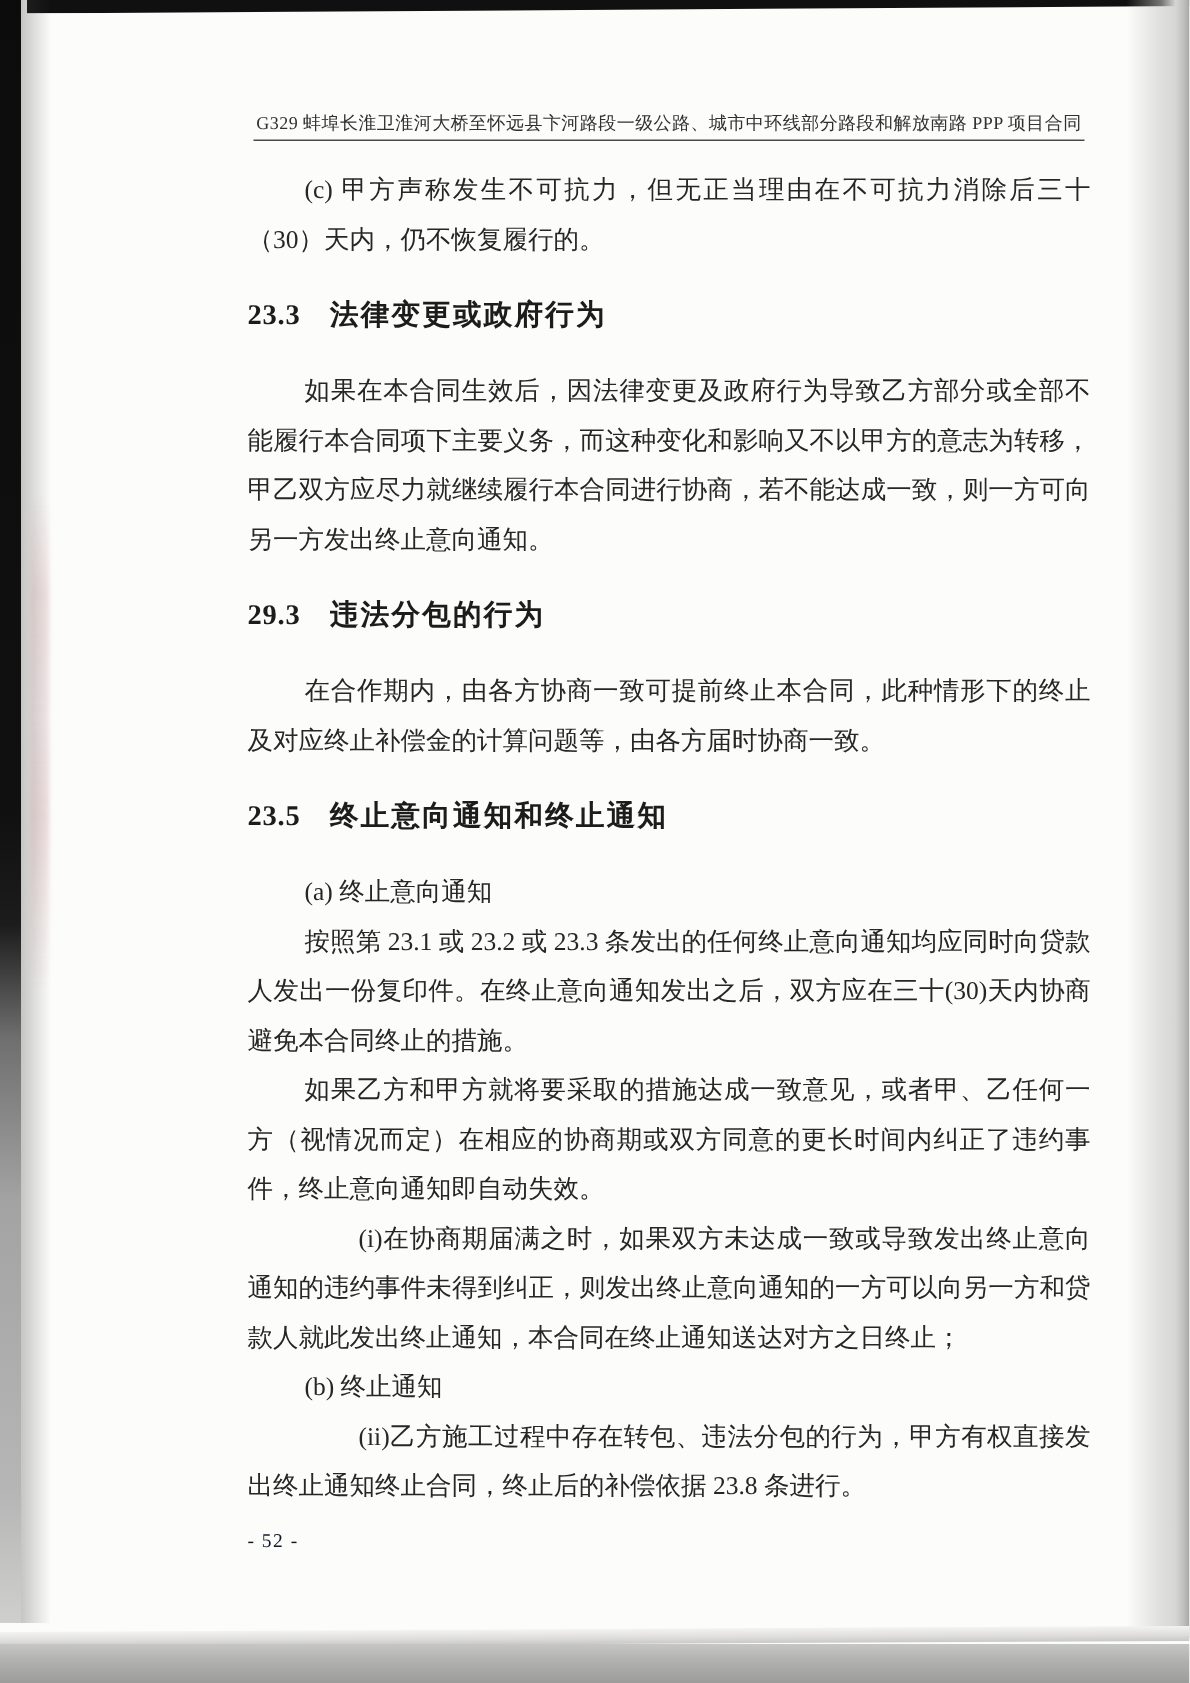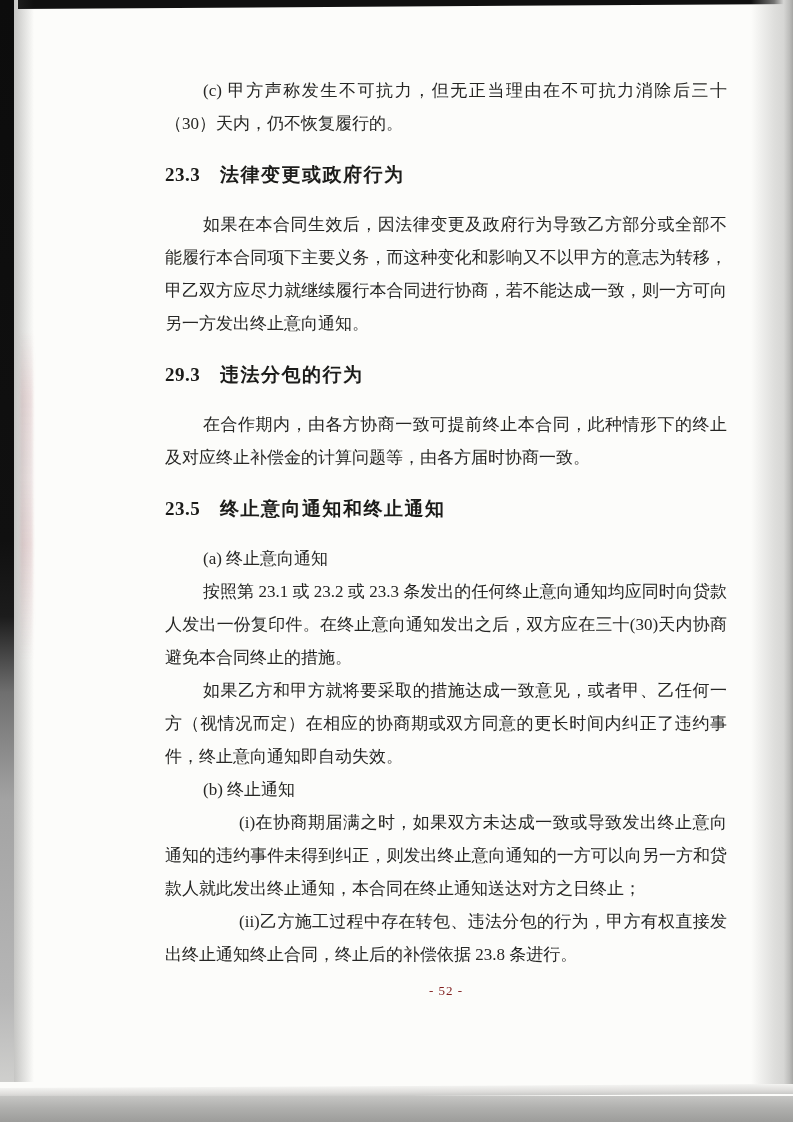--- a/index.html
+++ b/index.html
@@ -56,24 +56,24 @@
     letter-spacing: 0.5px;
     margin-top: 16px;
   }
   .heading .title {
     font-family: "Liberation Sans", "DejaVu Sans", sans-serif;
     letter-spacing: 1.5px;
   }
 
   .page-number {
     margin-top: 12px;
-    text-align: center;
+    text-align: left;
     font-size: 13px;
     letter-spacing: 1px;
-    color: #7f1d1d;
+    color: #0f172a;
   }
 
   
   .artifact { position: absolute; pointer-events: none; }
 
   .top-strip {
     left: 18px; top: 0; width: 775px; height: 9px;
     background: #101010;
     clip-path: polygon(0 0, 100% 0, 100% 45%, 0 100%);
   }
@@ -111,20 +111,21 @@
     background: linear-gradient(180deg, #c6c6c4 0%, #b0b0ae 45%, #9c9c9a 100%);
   }
 </style>
 </head>
 <body>
 
 <div class="page">
 
   <div class="content">
 
+    <div class="doc-header">G329 蚌埠长淮卫淮河大桥至怀远县卞河路段一级公路、城市中环线部分路段和解放南路 PPP 项目合同</div>
 
     <p class="para indent-2">(c) 甲方声称发生不可抗力，但无正当理由在不可抗力消除后三十（30）天内，仍不恢复履行的。</p>
 
     <div class="section">
       <h2 class="heading">
         <span class="num">23.3</span>
         <span class="title">法律变更或政府行为</span>
       </h2>
       <p class="para indent-2">如果在本合同生效后，因法律变更及政府行为导致乙方部分或全部不能履行本合同项下主要义务，而这种变化和影响又不以甲方的意志为转移，甲乙双方应尽力就继续履行本合同进行协商，若不能达成一致，则一方可向另一方发出终止意向通知。</p>
     </div>
@@ -138,22 +139,22 @@
     </div>
 
     <div class="section">
       <h2 class="heading">
         <span class="num">23.5</span>
         <span class="title">终止意向通知和终止通知</span>
       </h2>
       <p class="para indent-2">(a) 终止意向通知</p>
       <p class="para indent-2">按照第 23.1 或 23.2 或 23.3 条发出的任何终止意向通知均应同时向贷款人发出一份复印件。在终止意向通知发出之后，双方应在三十(30)天内协商避免本合同终止的措施。</p>
       <p class="para indent-2">如果乙方和甲方就将要采取的措施达成一致意见，或者甲、乙任何一方（视情况而定）在相应的协商期或双方同意的更长时间内纠正了违约事件，终止意向通知即自动失效。</p>
+      <p class="para indent-4">(i)在协商期届满之时，如果双方未达成一致或导致发出终止意向通知的违约事件未得到纠正，则发出终止意向通知的一方可以向另一方和贷款人就此发出终止通知，本合同在终止通知送达对方之日终止；</p>
       <p class="para indent-2">(b) 终止通知</p>
-      <p class="para indent-4">(i)在协商期届满之时，如果双方未达成一致或导致发出终止意向通知的违约事件未得到纠正，则发出终止意向通知的一方可以向另一方和贷款人就此发出终止通知，本合同在终止通知送达对方之日终止；</p>
       <p class="para indent-4">(ii)乙方施工过程中存在转包、违法分包的行为，甲方有权直接发出终止通知终止合同，终止后的补偿依据 23.8 条进行。</p>
     </div>
 
     <div class="page-number">- 52 -</div>
   </div>
 
   <div class="artifact top-strip"></div>
   <div class="artifact left-band"></div>
   <div class="artifact left-band-shadow"></div>
   <div class="artifact red-bleed"></div>

